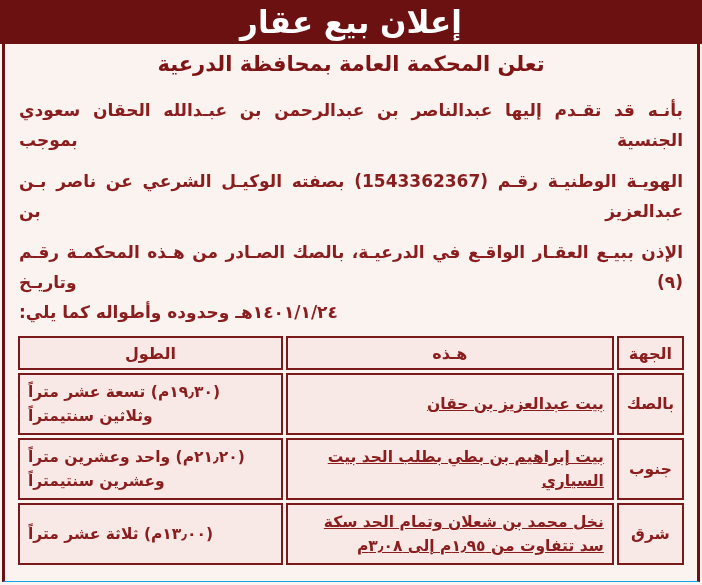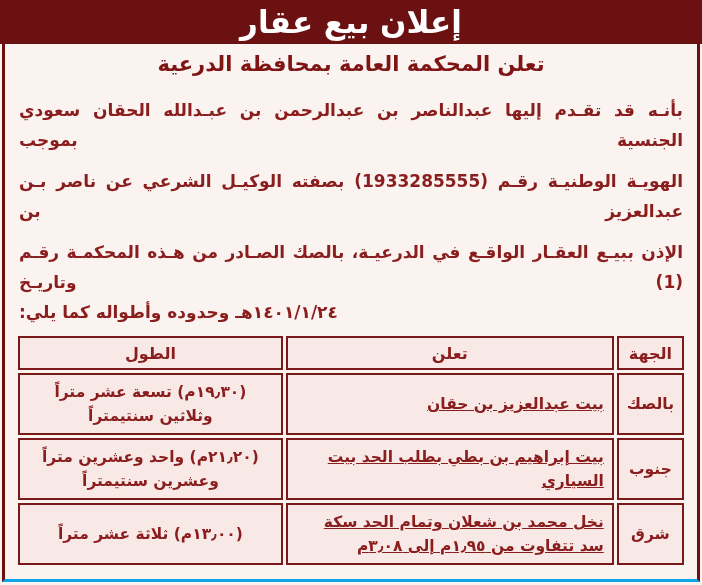--- a/index.html
+++ b/index.html
@@ -22,21 +22,21 @@
     justify-content: center;
     font-size: 31px;
     letter-spacing: 1px;
     text-align: right;
   }
   .frame {
     position: absolute;
     top: 44px; bottom: 3px; left: 2px; right: 2px;
     border-left: 3px solid #6b1111;
     border-right: 3px solid #6b1111;
-    border-bottom: 3px solid #0ea5e9;
+    border-bottom: 1px solid #0ea5e9;
     padding: 6px 10px 4px 10px;
   }
   .court-title {
     text-align: center;
     font-size: 21px;
     color: #7e1414;
     padding: 2px 0 6px 0;
   }
   .body-text { font-size: 17px; line-height: 30px; padding: 2px 4px 0 4px; }
   .jline { text-align: justify; text-align-last: justify; margin-top: 11px; }
@@ -51,47 +51,47 @@
   table.bounds td, table.bounds th {
     border: 2px solid #7a1a1a;
     background: #f8e9e6;
     padding: 5px 8px;
     color: #8a1d1d;
     margin-left: 24px;
   }
   table.bounds th { text-align: center; height: 34px; font-size: 16px; }
   td.side { text-align: center; width: 58px; }
   td.boundary { text-align: right; width: 328px; line-height: 24px; text-decoration: underline; }
-  td.length { text-align: center; line-height: 24px; }
+  td.length { text-align: left; line-height: 24px; }
   tr.r-normal td { height: 38px; }
   tr.r-tall td { height: 62px; }
 </style>
 </head>
 <body>
 
 <div class="banner">
   <span>إعلان بيع عقار</span>
 </div>
 
 <div class="frame">
 
   <div class="court-title">تعلن المحكمة العامة بمحافظة الدرعية</div>
 
   <div class="body-text">
     <div class="jline">بأنـه قد تقـدم إليها عبدالناصر بن عبدالرحمن بن عبـدالله الحقان سعودي الجنسية بموجب</div>
-    <div class="jline">الهويـة الوطنيـة رقـم (1933285555) بصفته الوكيـل الشرعي عن ناصر بـن عبدالعزيز بن</div>
-    <div class="jline">الإذن ببيـع العقـار الواقـع في الدرعيـة، بالصك الصـادر من هـذه المحكمـة رقـم (1) وتاريـخ</div>
+    <div class="jline">الهويـة الوطنيـة رقـم (1543362367) بصفته الوكيـل الشرعي عن ناصر بـن عبدالعزيز بن</div>
+    <div class="jline">الإذن ببيـع العقـار الواقـع في الدرعيـة، بالصك الصـادر من هـذه المحكمـة رقـم (٩) وتاريـخ</div>
     <div class="lastline">١٤٠١/١/٢٤هـ وحدوده وأطواله كما يلي:</div>
   </div>
 
   <table class="bounds">
     <tbody>
         <tr>
       <th>الجهة</th>
-      <th>تعلن</th>
+      <th>هـذه</th>
       <th>الطول</th>
     </tr>
     <tr class="r-normal">
       <td class="side">بالصك</td>
       <td class="boundary">بيت عبدالعزيز بن حقان</td>
       <td class="length">(١٩٫٣٠م) تسعة عشر متراً وثلاثين سنتيمتراً</td>
     </tr>
     <tr class="r-normal">
       <td class="side">جنوب</td>
       <td class="boundary">بيت إبراهيم بن بطي بطلب الحد بيت السياري</td>

